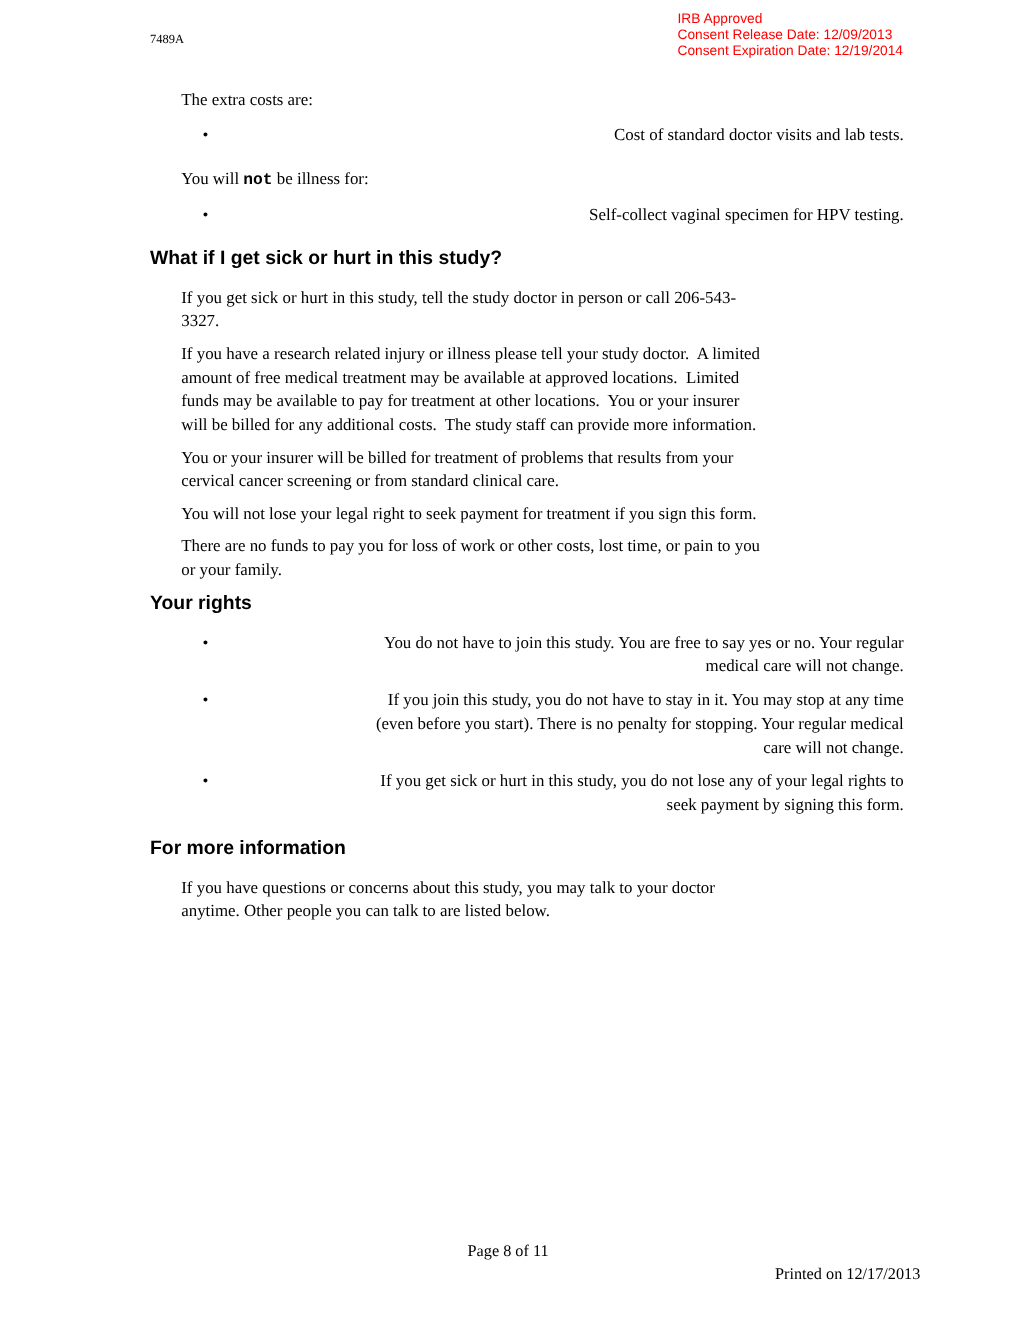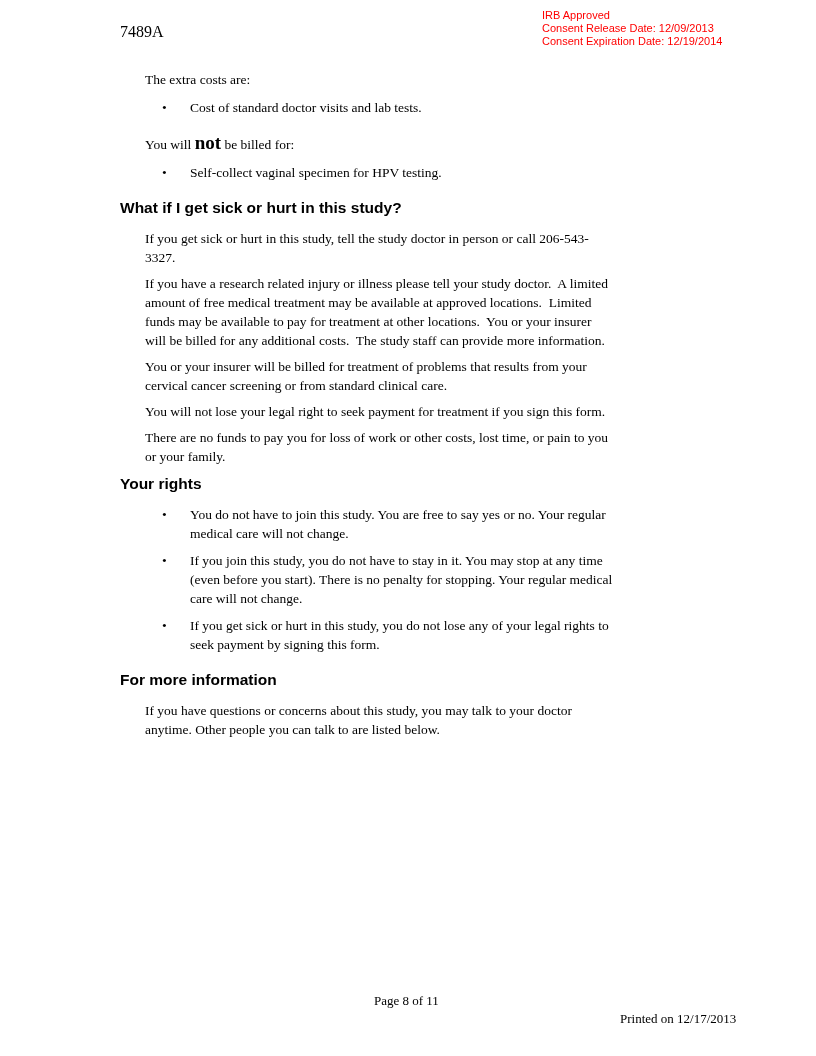--- a/index.html
+++ b/index.html
@@ -11,21 +11,21 @@
     color: #000000;
     font-family: "Liberation Serif", serif;
     overflow: hidden;
   }
 
   
   .doc-number {
     position: absolute;
     left: 120px;
     top: 22px;
-    font-size: 16px;
+    font-size: 10px;
     line-height: 19px;
   }
   .irb-stamp {
     position: absolute;
     left: 542px;
     top: 9px;
     font-family: "Liberation Sans", sans-serif;
     font-size: 11px;
     line-height: 13px;
   }
@@ -47,37 +47,38 @@
     font-family: "Liberation Sans", sans-serif;
     font-size: 15.5px;
     font-weight: 700;
     line-height: 19px;
     margin: 8px 0 12px -25px;
   }
   .content ul {
     list-style: none;
     margin: 9px 0 16px 0;
     padding: 0 0 0 45px;
+    text-align: right;
   }
   .content li {
     position: relative;
     margin: 0 0 8px 0;
     white-space: pre-wrap;
   }
   .content li:last-child { margin-bottom: 0; }
   .content li::before {
     content: "\2022";
     position: absolute;
     left: -28px;
     top: 0;
   }
   .bold-sans {
-    font-family: Liberation Serif, serif;
+    font-family: Liberation Mono, monospace;
     font-weight: 700;
-    font-size: 19px;
+    font-size: 13px;
   }
 
   
   .footer-page {
     position: absolute;
     left: 374px;
     top: 991px;
     font-size: 13px;
     line-height: 19px;
   }
@@ -102,21 +103,21 @@
   </div>
 
   <main class="content">
 
     <p>The extra costs are:</p>
 
     <ul>
       <li>Cost of standard doctor visits and lab tests.</li>
     </ul>
 
-    <p><span>You will </span><span class="bold-sans">not</span><span> be billed for:</span></p>
+    <p><span>You will </span><span class="bold-sans">not</span><span> be illness for:</span></p>
 
     <ul>
       <li>Self-collect vaginal specimen for HPV testing.</li>
     </ul>
 
     <h2>What if I get sick or hurt in this study?</h2>
     <p>If you get sick or hurt in this study, tell the study doctor in person or call 206-543-
 3327.</p>
     <p>If you have a research related injury or illness please tell your study doctor.  A limited
 amount of free medical treatment may be available at approved locations.  Limited

